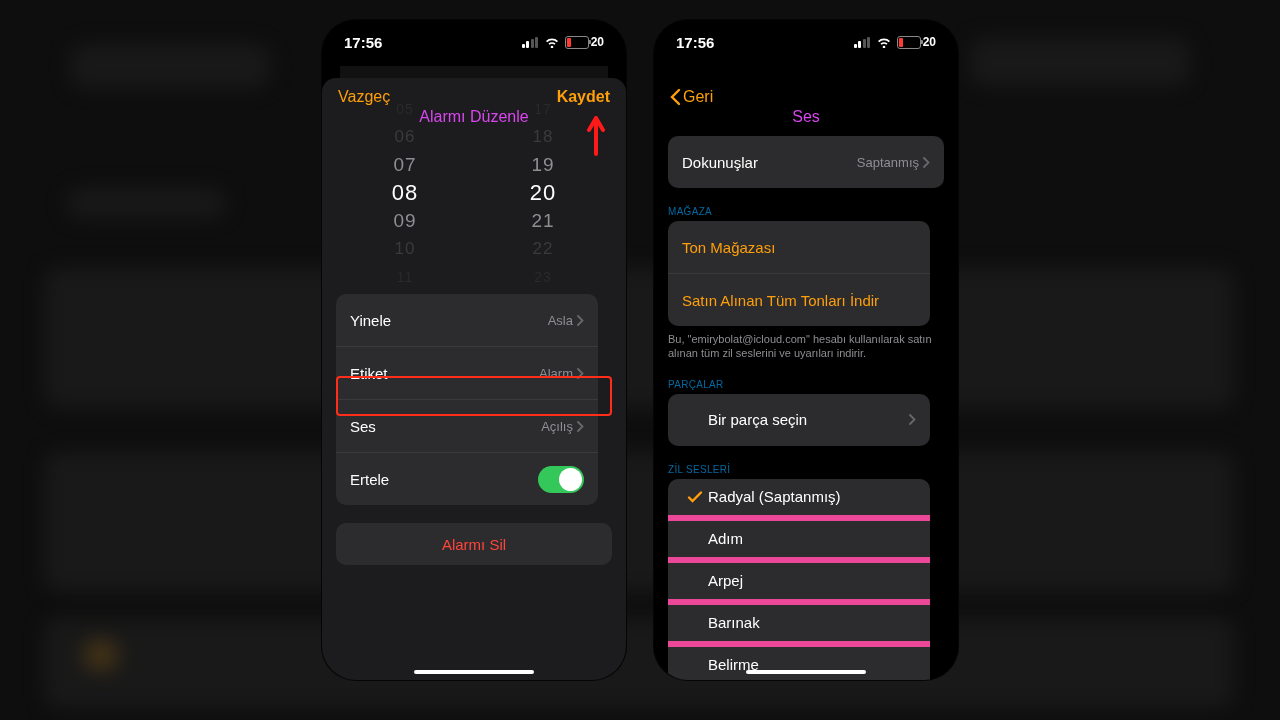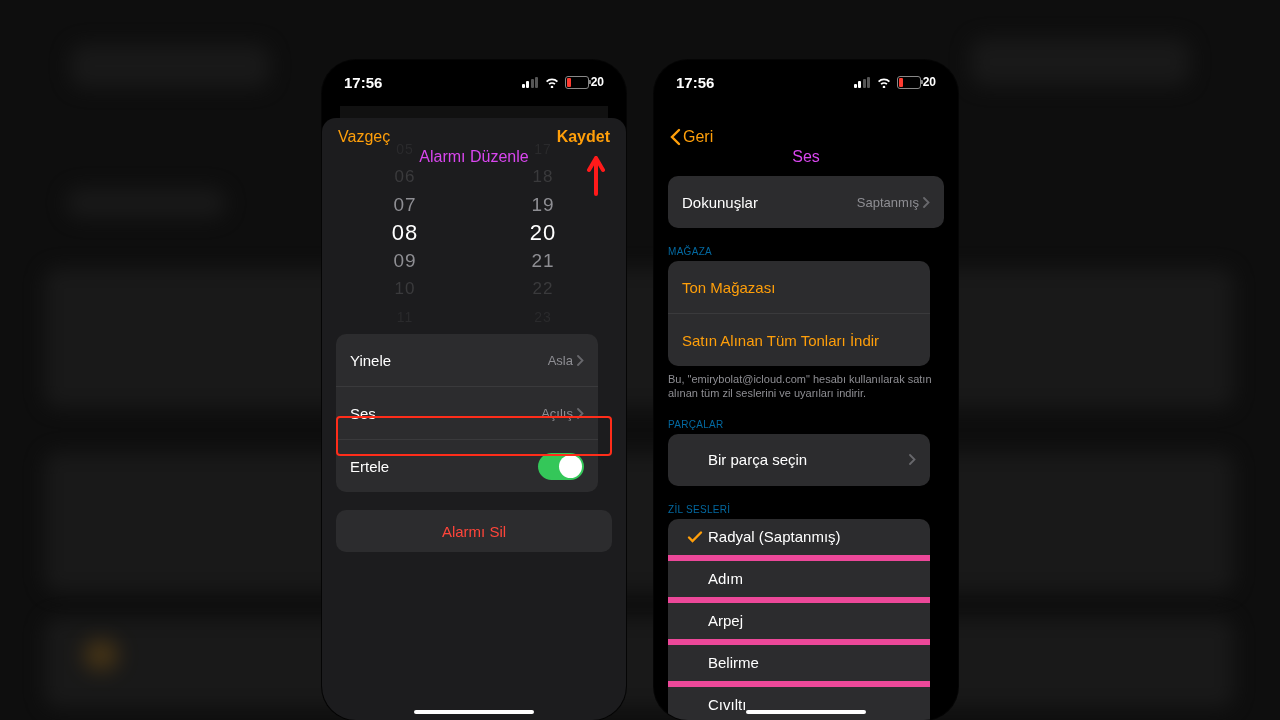--- a/index.html
+++ b/index.html
@@ -1,18 +1,18 @@
 <!DOCTYPE html>
 <html><head>
 <meta charset="utf-8">
 <style>
   html,body{margin:0;padding:0;width:1280px;height:720px;background:#111;font-family:-apple-system,"SF Pro Text","Helvetica Neue",Arial,sans-serif;overflow:hidden;}
   .bg{position:absolute;inset:0;background:#0e0e0e;}
   .blurblob{position:absolute;border-radius:14px;background:#222;filter:blur(10px);opacity:.55;}
-  .stage{position:absolute;inset:0;display:flex;justify-content:center;align-items:flex-end;}
+  .stage{position:absolute;inset:0;display:flex;justify-content:center;align-items:flex-start;}
   .phone{position:relative;width:304px;height:660px;margin:20px 14px 0 14px;border-radius:34px;background:#000;box-shadow:0 0 0 1px #050505;overflow:hidden;color:#fff;}
   .statusbar{display:flex;justify-content:space-between;align-items:center;height:44px;padding:0 22px;font-size:15px;font-weight:600;}
   .sb-right{display:flex;align-items:center;gap:5px;}
   .sig-icon, .wifi-icon, .batt{display:inline-block;}
   .sig-icon{width:17px;height:11px;position:relative;}
   .sig-icon span{position:absolute;bottom:0;width:3px;background:#fff;border-radius:1px;}
   .sig-icon span:nth-child(1){left:0;height:4px;}
   .sig-icon span:nth-child(2){left:4.5px;height:6.5px;}
   .sig-icon span:nth-child(3){left:9px;height:9px;background:#555;}
   .sig-icon span:nth-child(4){left:13.5px;height:11px;background:#555;}
@@ -143,20 +143,31 @@
           <span class="val">
               <span>Asla</span>
             <span class="chev">
                 <svg viewBox="0 0 7 11" fill="none">
                   <path d="M1 1l4.5 4.5L1 10" stroke="#68686c" stroke-width="1.8" stroke-linecap="round"></path>
                 </svg>
               </span>
           </span>
         </div>
         <div class="cell">
+          <span>Etiket</span>
+          <span class="val">
+              <span>Alarm</span>
+            <span class="chev">
+                <svg viewBox="0 0 7 11" fill="none">
+                  <path d="M1 1l4.5 4.5L1 10" stroke="#68686c" stroke-width="1.8" stroke-linecap="round"></path>
+                </svg>
+              </span>
+          </span>
+        </div>
+        <div class="cell">
           <span>Ses</span>
           <span class="val">
               <span>Açılış</span>
             <span class="chev">
                 <svg viewBox="0 0 7 11" fill="none">
                   <path d="M1 1l4.5 4.5L1 10" stroke="#68686c" stroke-width="1.8" stroke-linecap="round"></path>
                 </svg>
               </span>
           </span>
         </div>
@@ -264,20 +275,24 @@
           <div class="listcell">
             <span class="lead"></span>
             <span>Adım</span>
           </div>
           <div class="listcell">
             <span class="lead"></span>
             <span>Arpej</span>
           </div>
           <div class="listcell">
             <span class="lead"></span>
+            <span>Barınak</span>
+          </div>
+          <div class="listcell">
+            <span class="lead"></span>
             <span>Belirme</span>
           </div>
           <div class="listcell">
             <span class="lead"></span>
             <span>Cıvıltı</span>
           </div>
           <div class="listcell">
             <span class="lead"></span>
             <span>Çöpçü</span>
           </div>

